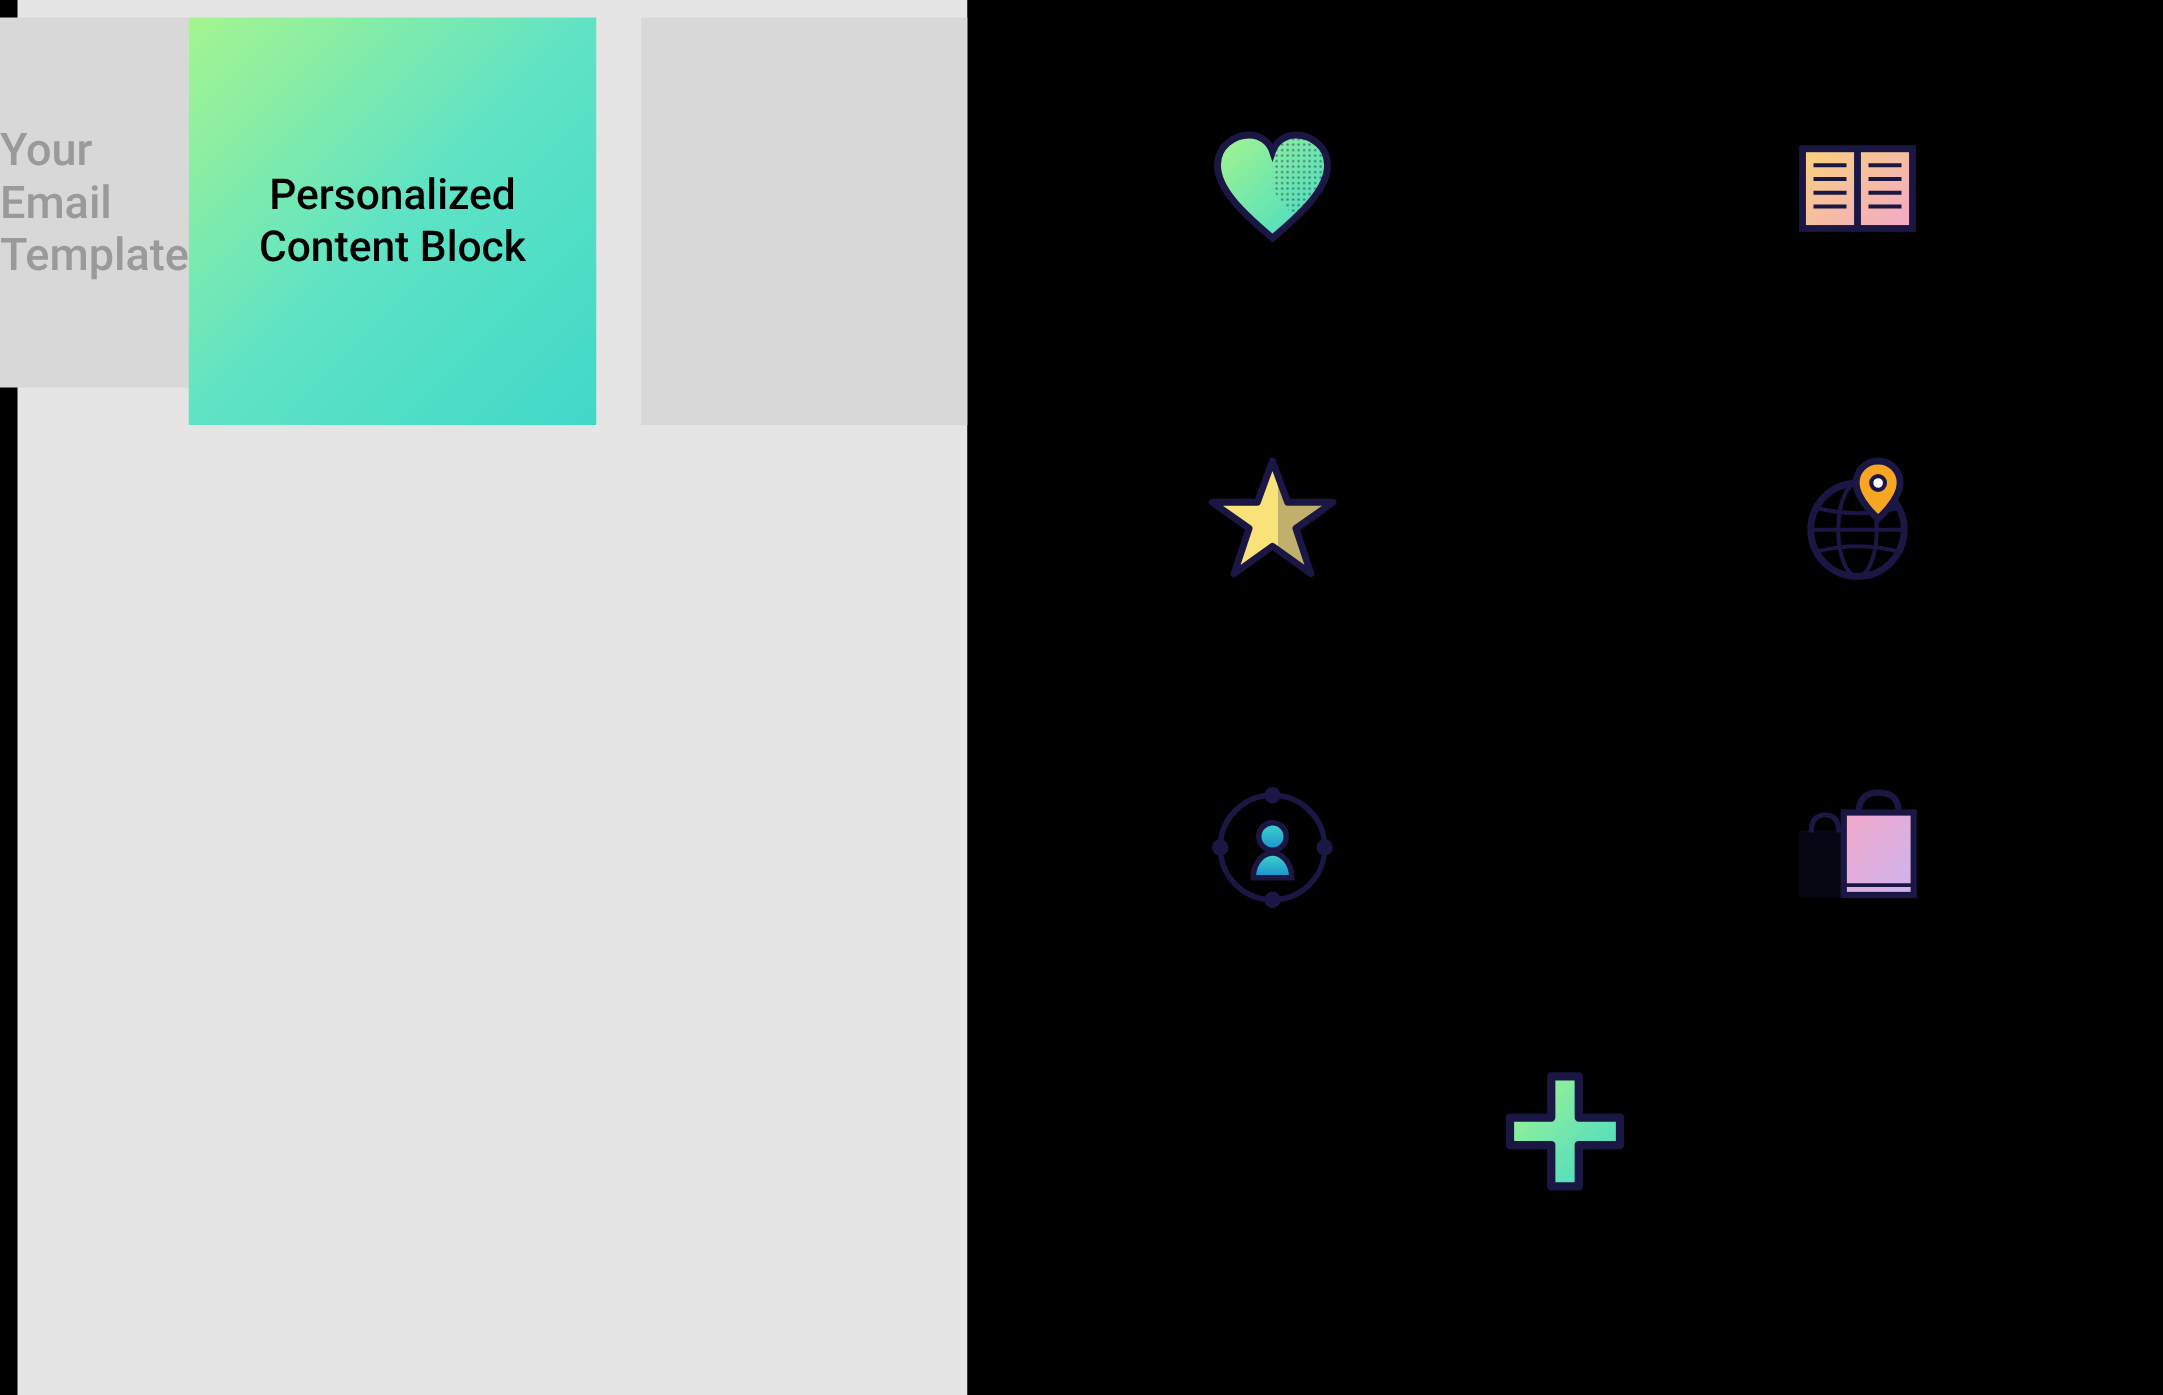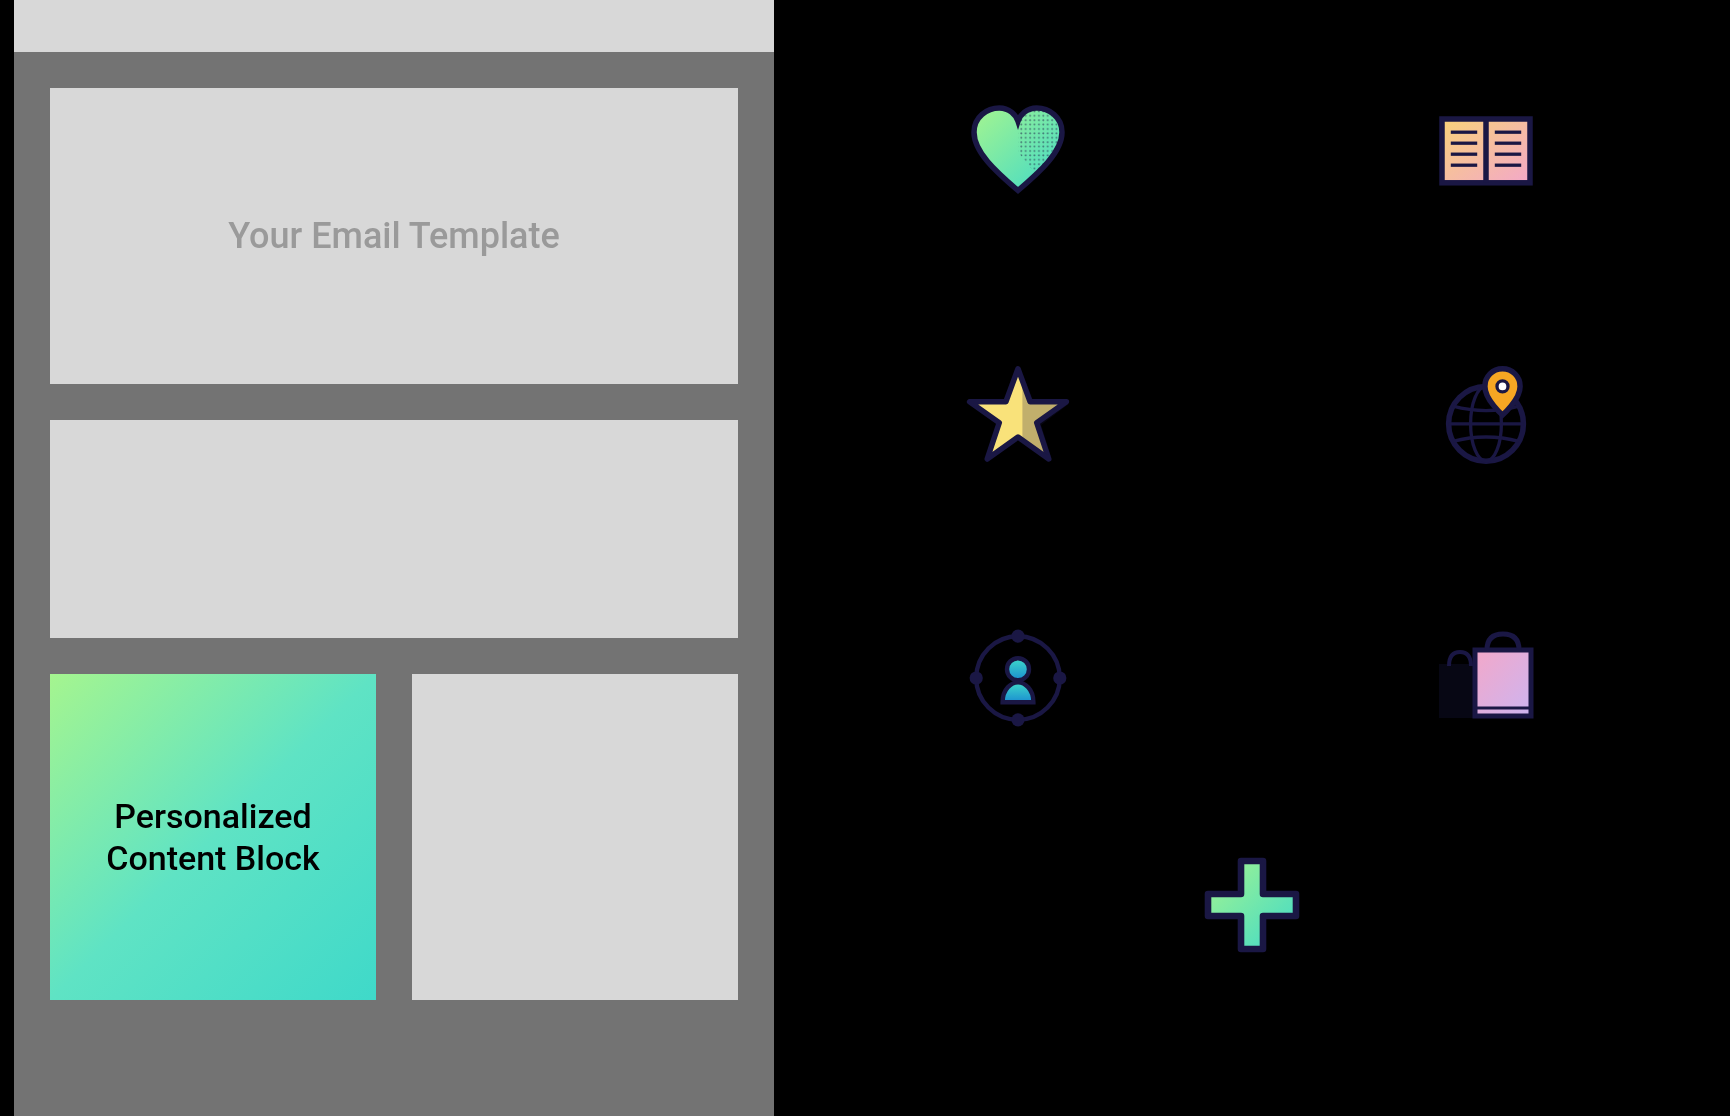--- a/index.html
+++ b/index.html
@@ -6,25 +6,23 @@
     body {
       background: #000;
       width: 1730px;
       height: 1116px;
       display: flex;
       font-family: -apple-system, BlinkMacSystemFont, "Segoe UI", Roboto, sans-serif;
     }
     .left-panel {
       width: 760px;
       height: 1116px;
-      background: #737373;
+      background: #e5e5e5;
       padding: 14px;
       display: flex;
-      flex-direction: column;
-      gap: 36px;
       margin-left: 14px;
     }
     .lp-topbar {
       background: #D8D8D8;
       height: 52px;
       width: 100%;
       margin: -14px -14px 0 -14px;
       width: calc(100% + 28px);
     }
     .lp-hero {

